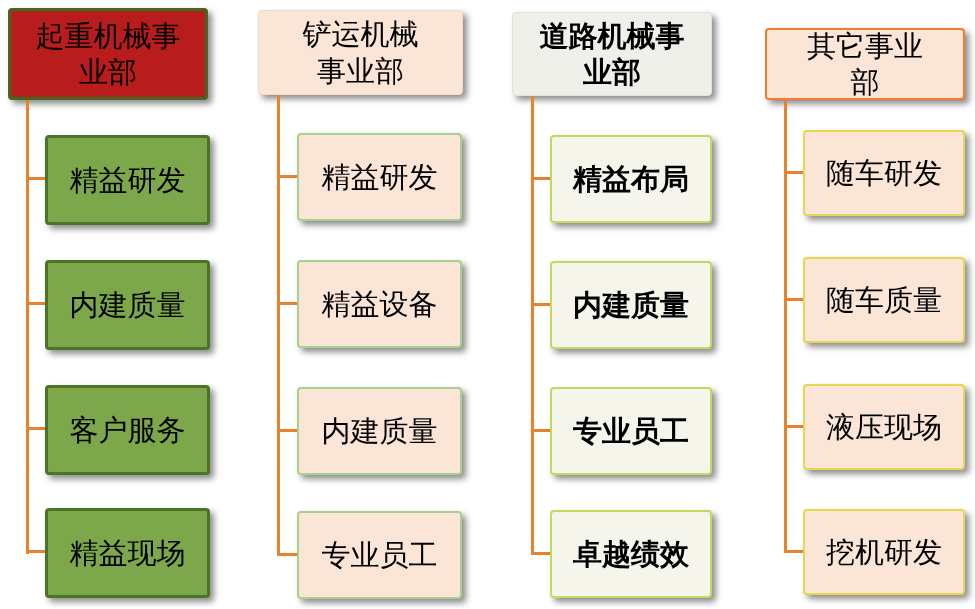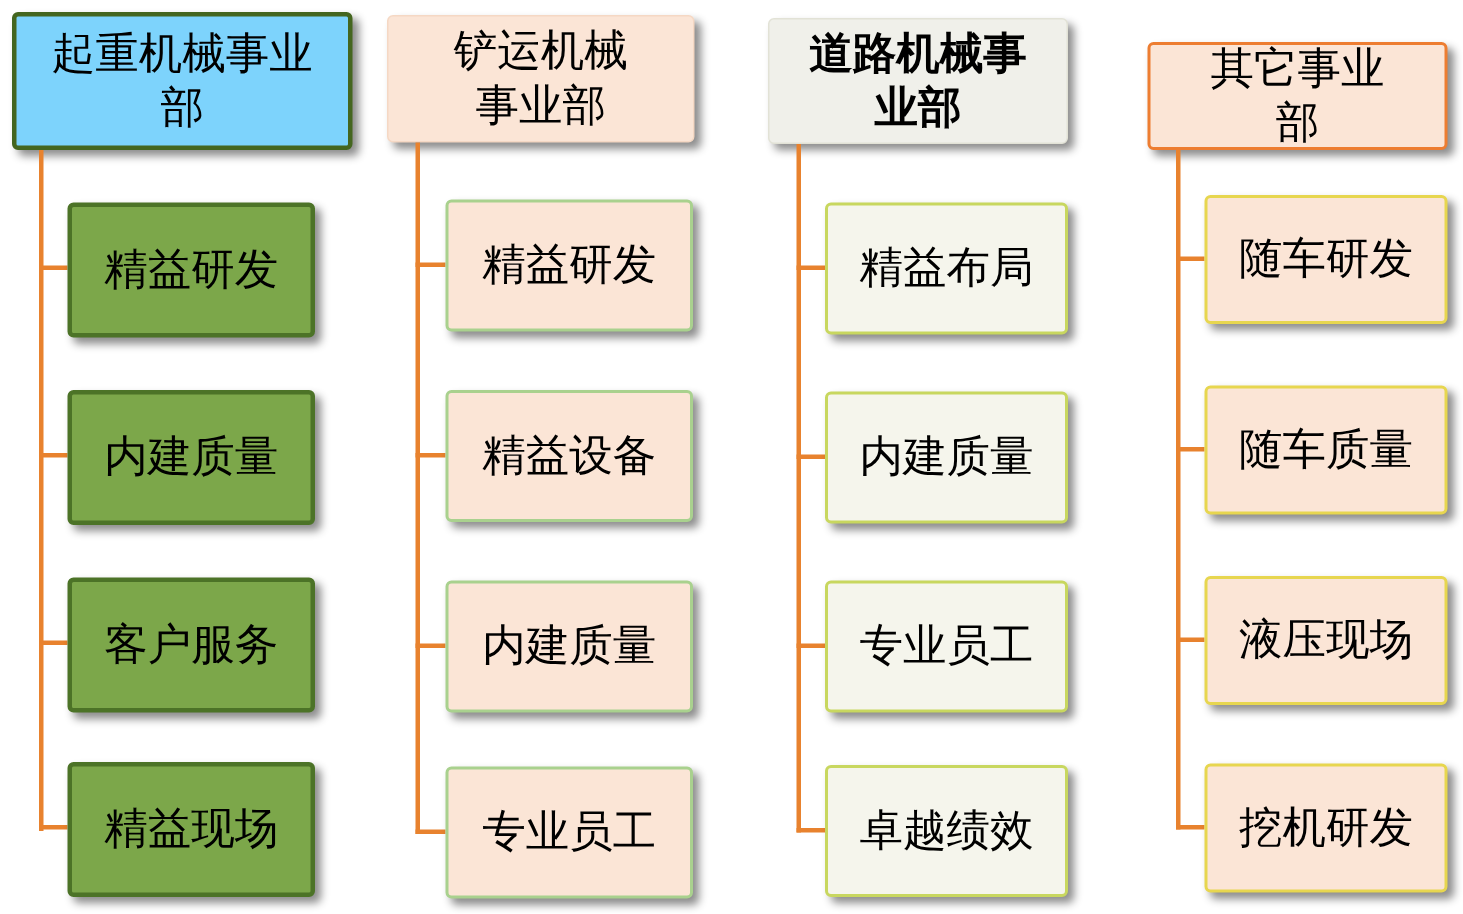--- a/index.html
+++ b/index.html
@@ -36,23 +36,23 @@
   }
   .vline, .stub {
     position: absolute;
     background: #E8822E;
   }
   .vline { width: 3px; }
   .stub  { height: 3px; }
 
   
   .col1 .header {
-    left: 0; top: 8px; width: 227px; height: 92px;
+    left: 0; top: 8px; width: 200px; height: 92px;
     padding: 0 20px;
-    background: #7dd3fc;
+    background: #b91c1c;
     border: 3px solid #44661F;
   }
   .col1 .item {
     left: 37px; width: 165px; height: 90px;
     background: #7CA74A;
     border: 3px solid #4C7327;
   }
 
   
   .col2 .header {
@@ -72,20 +72,21 @@
     left: 0; top: 12px; width: 200px; height: 84px;
     padding: 0 20px;
     background: #F0F0EA;
     border: 1px solid #E2E2D6;
     font-weight: bold;
   }
   .col3 .item {
     left: 38px; width: 162px; height: 88px;
     background: #F5F5EC;
     border: 2px solid #C8D75F;
+    font-weight: bold;
   }
 
   
   .col4 .header {
     left: 0; top: 28px; width: 200px; height: 72px;
     padding: 0 38px;
     background: #FBE5D6;
     border: 2px solid #ED7D31;
   }
   .col4 .item {

